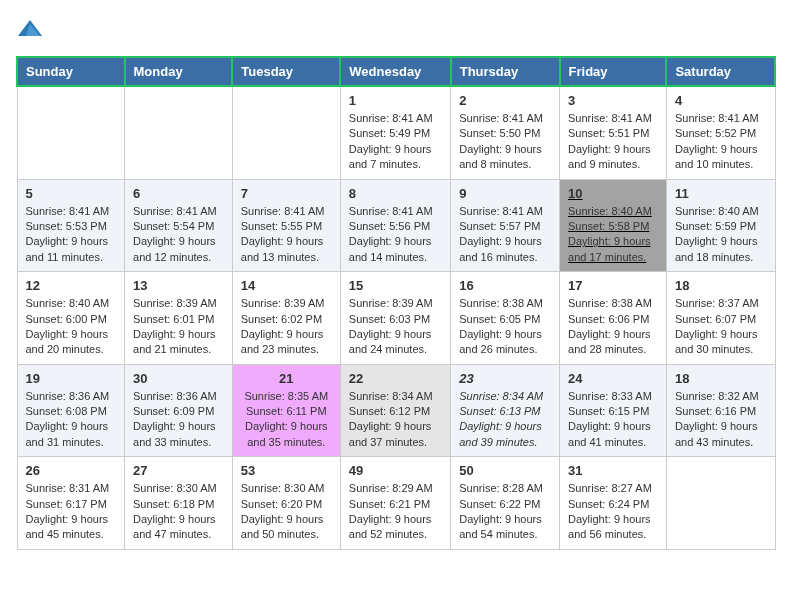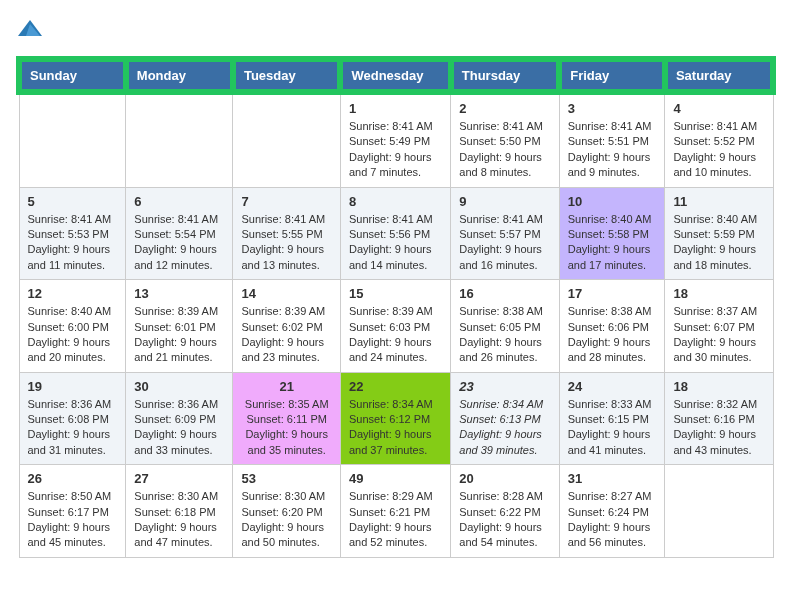--- a/index.html
+++ b/index.html
@@ -54,21 +54,21 @@
       border-collapse: collapse;
       font-size: 11px;
     }
     .calendar th {
       background-color: #3a6ea5;
       color: #fff;
       text-align: left;
       padding: 6px 8px;
       font-size: 13px;
       font-weight: bold;
-      border: 6px solid #22c55e;
+      border: 2px solid #22c55e;
     }
     .calendar td {
       border: 1px solid #ccc;
       vertical-align: top;
       padding: 6px 8px;
       width: 113px;
       min-height: 80px;
       background: #fff;
     }
     .calendar tr:nth-child(even) td {
@@ -175,21 +175,21 @@
           <div class="day-info" style="white-space: pre-line;">Sunrise: 8:41 AM
 Sunset: 5:56 PM
 Daylight: 9 hours and 14 minutes.</div>
         </td>
         <td style="background: rgb(240, 244, 248);">
           <div class="day-number">9</div>
           <div class="day-info" style="white-space: pre-line;">Sunrise: 8:41 AM
 Sunset: 5:57 PM
 Daylight: 9 hours and 16 minutes.</div>
         </td>
-        <td style="background: #c4b5fd;">
+        <td style="background: #a3a3a3; text-decoration: underline;">
           <div class="day-number">10</div>
           <div class="day-info" style="white-space: pre-line;">Sunrise: 8:40 AM
 Sunset: 5:58 PM
 Daylight: 9 hours and 17 minutes.</div>
         </td>
         <td style="background: rgb(240, 244, 248); margin-top: 45px;">
           <div class="day-number">11</div>
           <div class="day-info" style="white-space: pre-line;">Sunrise: 8:40 AM
 Sunset: 5:59 PM
 Daylight: 9 hours and 18 minutes.</div>
@@ -251,21 +251,21 @@
           <div class="day-info" style="white-space: pre-line;">Sunrise: 8:36 AM
 Sunset: 6:09 PM
 Daylight: 9 hours and 33 minutes.</div>
         </td>
         <td style="background: #f0abfc; text-align: center;">
           <div class="day-number">21</div>
           <div class="day-info" style="white-space: pre-line;">Sunrise: 8:35 AM
 Sunset: 6:11 PM
 Daylight: 9 hours and 35 minutes.</div>
         </td>
-        <td style="background: #84cc16;">
+        <td style="background: #e5e5e5;">
           <div class="day-number">22</div>
           <div class="day-info" style="white-space: pre-line;">Sunrise: 8:34 AM
 Sunset: 6:12 PM
 Daylight: 9 hours and 37 minutes.</div>
         </td>
         <td style="background: rgb(240, 244, 248); font-style: italic;">
           <div class="day-number">23</div>
           <div class="day-info" style="white-space: pre-line;">Sunrise: 8:34 AM
 Sunset: 6:13 PM
 Daylight: 9 hours and 39 minutes.</div>
@@ -279,21 +279,21 @@
         <td style="background: rgb(240, 244, 248);">
           <div class="day-number">18</div>
           <div class="day-info" style="white-space: pre-line;">Sunrise: 8:32 AM
 Sunset: 6:16 PM
 Daylight: 9 hours and 43 minutes.</div>
         </td>
       </tr>
       <tr>
         <td>
           <div class="day-number">26</div>
-          <div class="day-info" style="white-space: pre-line;">Sunrise: 8:50 AM
+          <div class="day-info" style="white-space: pre-line;">Sunrise: 8:31 AM
 Sunset: 6:17 PM
 Daylight: 9 hours and 45 minutes.</div>
         </td>
         <td>
           <div class="day-number">27</div>
           <div class="day-info" style="white-space: pre-line;">Sunrise: 8:30 AM
 Sunset: 6:18 PM
 Daylight: 9 hours and 47 minutes.</div>
         </td>
         <td>
@@ -302,21 +302,21 @@
 Sunset: 6:20 PM
 Daylight: 9 hours and 50 minutes.</div>
         </td>
         <td>
           <div class="day-number">49</div>
           <div class="day-info" style="white-space: pre-line;">Sunrise: 8:29 AM
 Sunset: 6:21 PM
 Daylight: 9 hours and 52 minutes.</div>
         </td>
         <td>
-          <div class="day-number">20</div>
+          <div class="day-number">50</div>
           <div class="day-info" style="white-space: pre-line;">Sunrise: 8:28 AM
 Sunset: 6:22 PM
 Daylight: 9 hours and 54 minutes.</div>
         </td>
         <td>
           <div class="day-number">31</div>
           <div class="day-info" style="white-space: pre-line;">Sunrise: 8:27 AM
 Sunset: 6:24 PM
 Daylight: 9 hours and 56 minutes.</div>
         </td>

